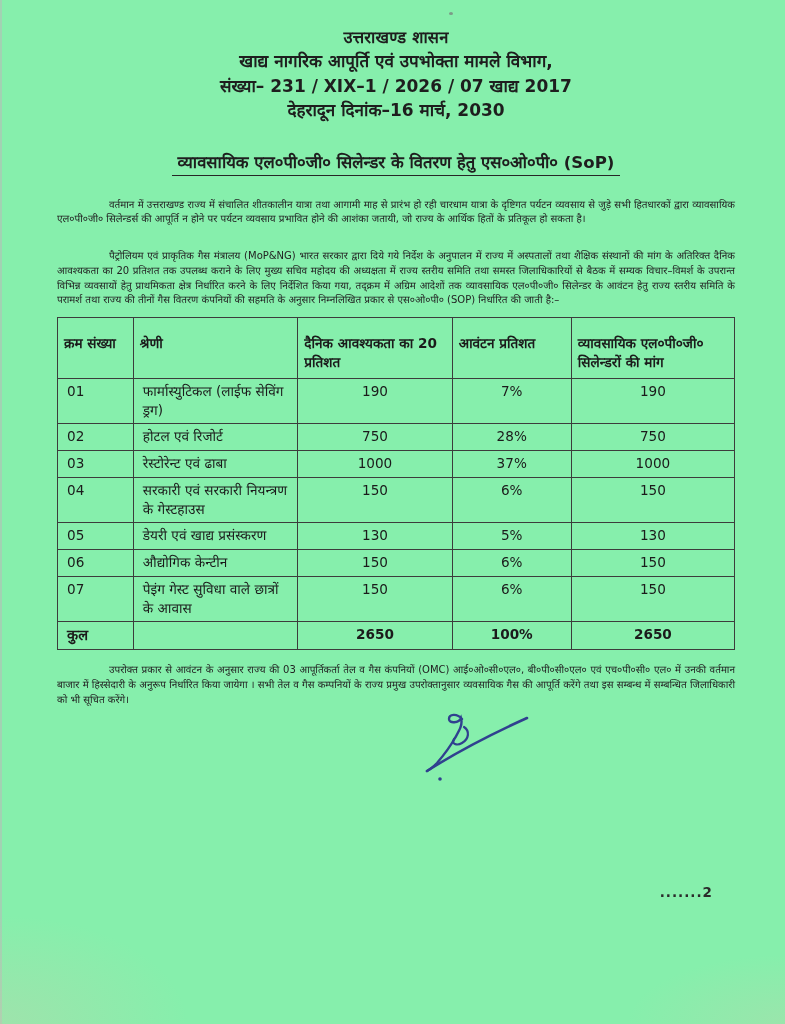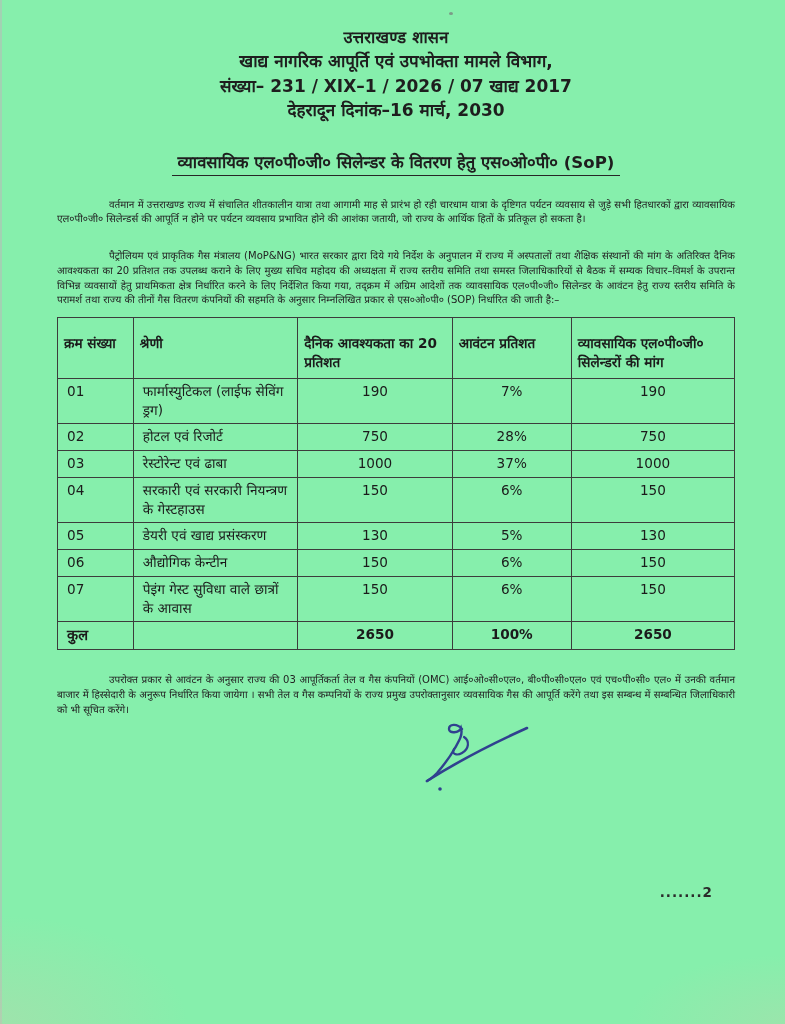--- a/index.html
+++ b/index.html
@@ -40,21 +40,21 @@
 
   .para{
     margin:0;
     margin-top:22px;
     text-align:justify;
     text-indent:52px;
     font-size:10px;
     line-height:1.47;
     color:#222;
   }
-  .para.tight{margin-top:23px;}
+  .para.tight{margin-top:13px;}
 
   table.alloc{
     width:100%;
     border-collapse:collapse;
     margin-top:9px;
     font-size:13.6px;
     color:#1b1b1b;
   }
   table.alloc th, table.alloc td{
     border:1.6px solid #3c3c3c;

